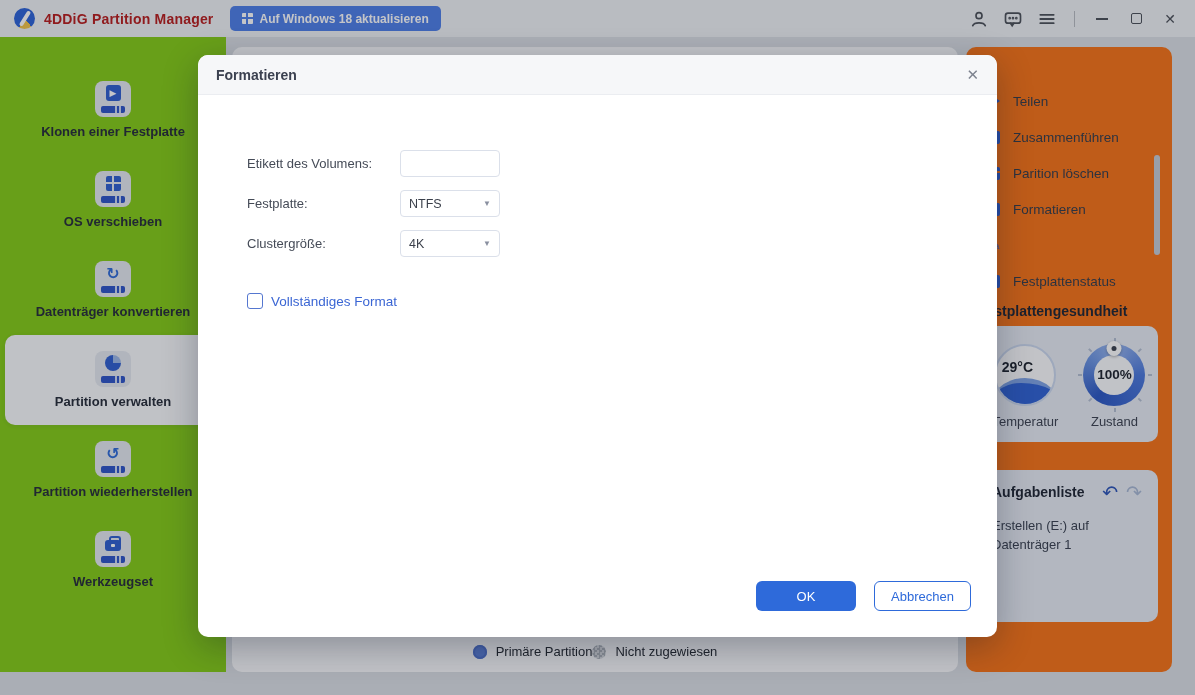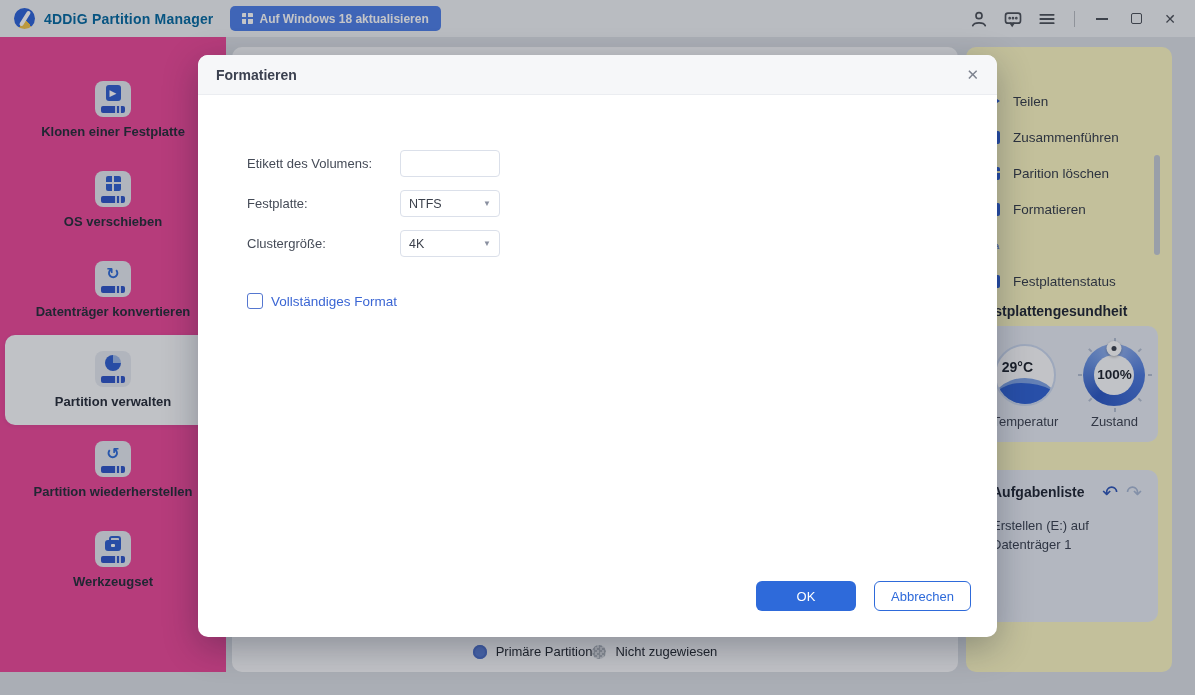--- a/index.html
+++ b/index.html
@@ -8,38 +8,38 @@
 
   .window { position:absolute; inset:0; background:#dde1e6; }
 
   
   .titlebar { position:absolute; top:0; left:0; right:0; height:37px; background:#f1f3f6;
               display:flex; align-items:center; padding:0 10px; }
   .logo { width:21px; height:21px; border-radius:50%; margin-left:4px;
           background:conic-gradient(from 140deg,#f3c54a 0 70deg,#2d63d8 70deg 360deg); position:relative; }
   .logo::after { content:""; position:absolute; left:9px; top:2px; width:4px; height:17px;
                  background:#fff; transform:rotate(32deg); border-radius:2px; }
-  .app-title { font-size:14px; font-weight:bold; color:#0369a1; margin-left:9px; letter-spacing:.2px; }
+  .app-title { font-size:14px; font-weight:bold; color:#b91c1c; margin-left:9px; letter-spacing:.2px; }
   .win11-btn { margin-left:16px; height:25px; background:#4e7fe8; border:none; border-radius:5px;
                color:#fff; font-size:12px; font-weight:bold; display:flex; align-items:center;
                gap:7px; padding:0 12px; cursor:pointer; font-family:inherit; }
   .win-grid { width:11px; height:11px; border-radius:1px;
       background:linear-gradient(to right,transparent 4.5px,#4e7fe8 4.5px 6.5px,transparent 6.5px),
                  linear-gradient(to bottom,transparent 4.5px,#4e7fe8 4.5px 6.5px,transparent 6.5px),#fff; }
   .tb-spacer { flex:1; }
   .tb-icons { display:flex; align-items:center; gap:4px; }
   .tb-btn { width:30px; height:30px; display:flex; align-items:center; justify-content:center;
             background:none; border:none; cursor:pointer; color:#4b5058; }
   .tb-divider { width:1px; height:16px; background:#b8bcc2; margin:0 8px; }
   .min-glyph { width:12px; height:2px; background:#4b5058; }
   .max-glyph { width:11px; height:11px; border:1.6px solid #4b5058; border-radius:2px; }
   .close-glyph::before { content:"✕"; font-size:14px; color:#4b5058; }
 
   
-  .sidebar { position:absolute; top:37px; left:0; width:226px; bottom:23px; background:#ec4899;
+  .sidebar { position:absolute; top:37px; left:0; width:226px; bottom:23px; background:#84cc16;
              padding-top:28px; }
   .nav-item { width:216px; height:90px; margin:0 auto; border-radius:10px; display:flex;
               flex-direction:column; align-items:center; justify-content:center; gap:7px; cursor:pointer; }
   .nav-item.active { background:#fafbfd; box-shadow:0 1px 4px rgba(30,40,60,.08); }
   .nav-label { font-size:13px; font-weight:bold; color:#262c38; }
   .nav-icon { width:36px; height:36px; border-radius:8px; background:#e6eaf1; position:relative;
               display:flex; align-items:flex-start; justify-content:center; padding-top:4px; }
   .nav-icon::after { content:""; position:absolute; bottom:4px; left:6px; right:6px; height:7px;
                      background:#2e55c8; border-radius:2px;
                      background-image:linear-gradient(to right,transparent 14px,#cdd8f2 14px 16px,transparent 16px 18px,#cdd8f2 18px 20px,transparent 20px); }
@@ -65,21 +65,21 @@
                 background:#fdfdfe; border-radius:10px; }
   .legend { position:absolute; bottom:13px; left:0; right:0; display:flex; justify-content:center;
             align-items:flex-start; }
   .legend-item { display:flex; align-items:center; gap:9px; font-size:13px; color:#23282f; font-weight:500; }
   .dot { width:14px; height:14px; border-radius:50%; }
   .dot-primary { background:#5b7fd8; box-shadow:inset 0 0 0 2px #4f72cc; }
   .dot-unalloc { background:repeating-conic-gradient(#aeb3ba 0% 25%,#d7dade 0% 50%); background-size:5px 5px; }
 
   
   .right-panel { position:absolute; left:966px; top:47px; width:206px; bottom:23px;
-                 background:#fef9c3; border-radius:10px; }
+                 background:#f97316; border-radius:10px; }
   .rp-menu { position:absolute; top:36px; left:24px; right:20px; }
   .rp-item { height:36px; display:flex; align-items:center; gap:12px; cursor:pointer;
              font-size:13.5px; color:#353c49; font-weight:500; }
   .rp-ico { width:11px; height:13px; display:flex; align-items:center; justify-content:center; flex:none; }
   .i-split { width:0; height:0; border-left:9px solid #2e5fd0; border-top:6px solid transparent;
              border-bottom:6px solid transparent; }
   .i-bar { width:8px; height:13px; background:#2e5fd0; border-radius:2px; }
   .i-bar-split { width:9px; height:13px; border-radius:2px;
       background:linear-gradient(to bottom,#2e5fd0 0 4px,transparent 4px 6px,#2e5fd0 6px); }
   .i-pen::before { content:"✎"; font-family:"DejaVu Sans",sans-serif; color:#2e5fd0; font-size:13px; }

